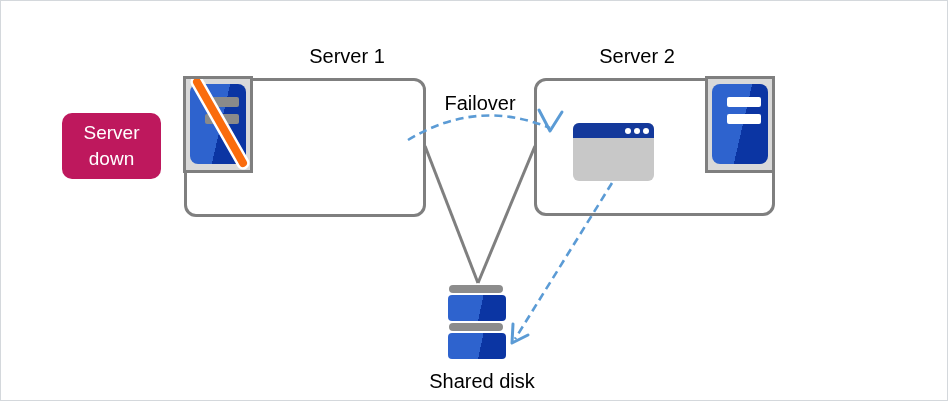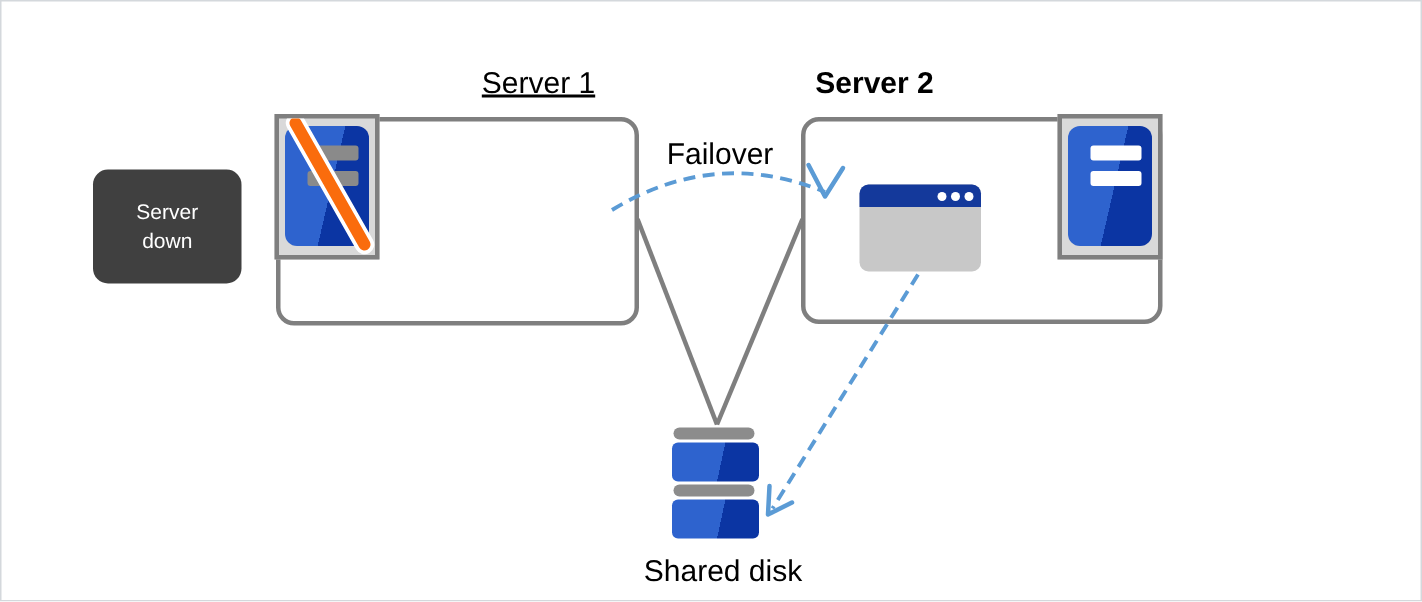--- a/index.html
+++ b/index.html
@@ -33,30 +33,30 @@
   .slot.s2 { top:30px; }
   .slot.white { background:#FFFFFF; }
   .slot.gray  { background:#8A8A8A; }
 
   .slash-svg { position:absolute; left:0; top:0; z-index:4; }
 
   .diagram-label {
     position:absolute; transform:translateX(-50%);
     color:#000000; font-size:20px; white-space:nowrap; z-index:4;
   }
-  #label-server1 { left:358px; top:44px;text-decoration:underline; }
-  #label-server2 { left:582px; top:44px;font-weight:bold; }
+  #label-server1 { left:346px; top:44px; }
+  #label-server2 { left:636px; top:44px; }
   #label-failover { left:479px; top:91px; }
   #label-application { left:608px; top:92px; }
   #label-shared-disk { left:481px; top:369px;text-align:right; }
 
   #server-down-badge {
-    position:absolute; left:61px; top:112px; width:99px; height:76px;
-    background:#404040; border-radius:10px; color:#FFFFFF;
-    font-size:14px; line-height:1.35; text-align:center;
+    position:absolute; left:61px; top:112px; width:99px; height:66px;
+    background:#be185d; border-radius:10px; color:#FFFFFF;
+    font-size:19px; line-height:1.35; text-align:center;
     display:flex; align-items:center; justify-content:center;
     padding:0 12px; z-index:2;
   }
 
   #app-window {
     position:absolute; left:572px; top:122px; width:81px; height:58px;
     background:#C8C8C8; border-radius:6px; z-index:2;
   }
   #app-window .titlebar {
     position:relative; width:100%; height:15px;

